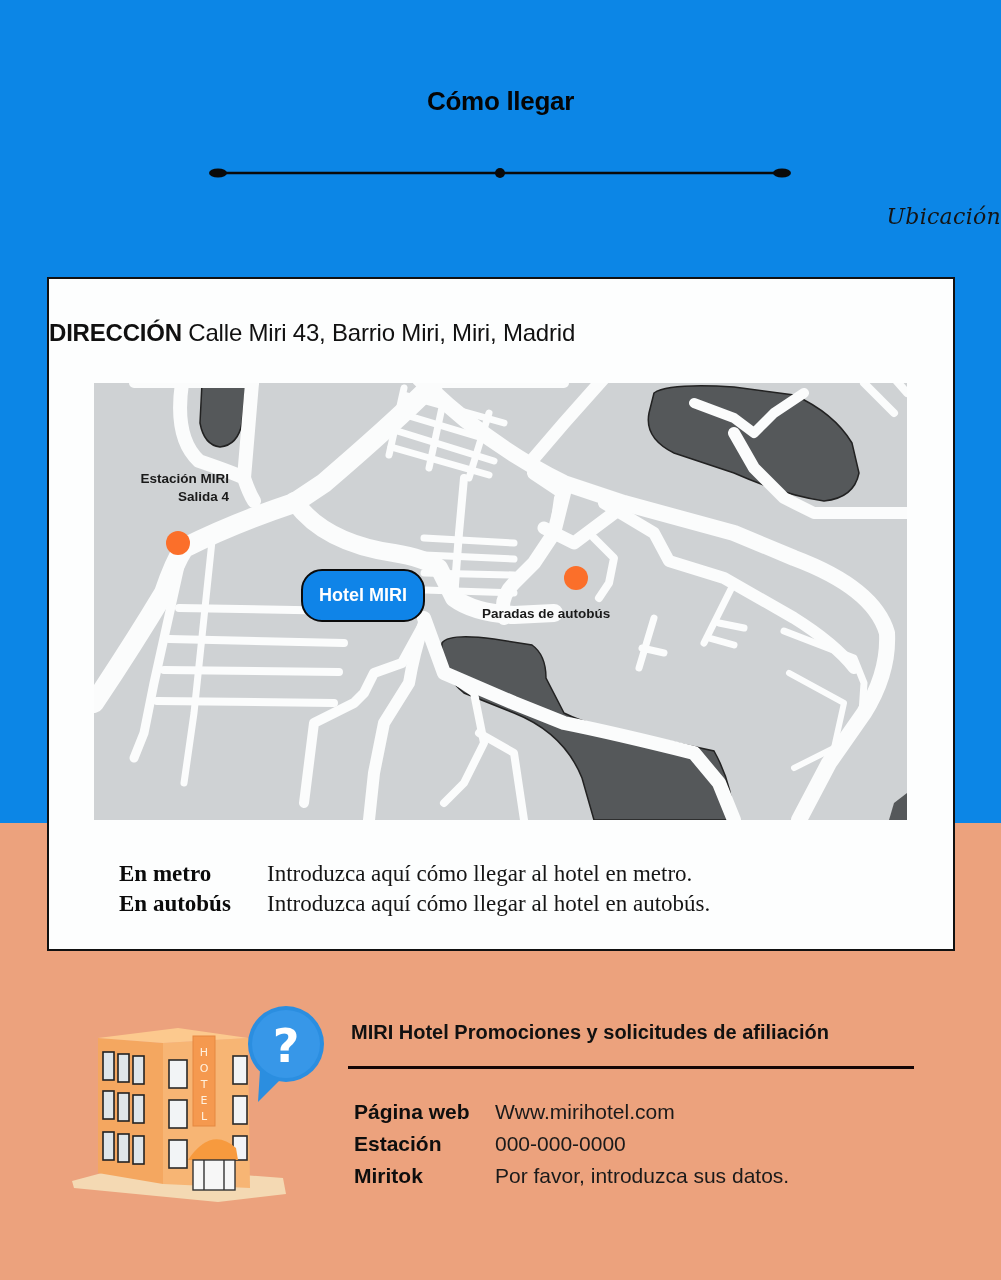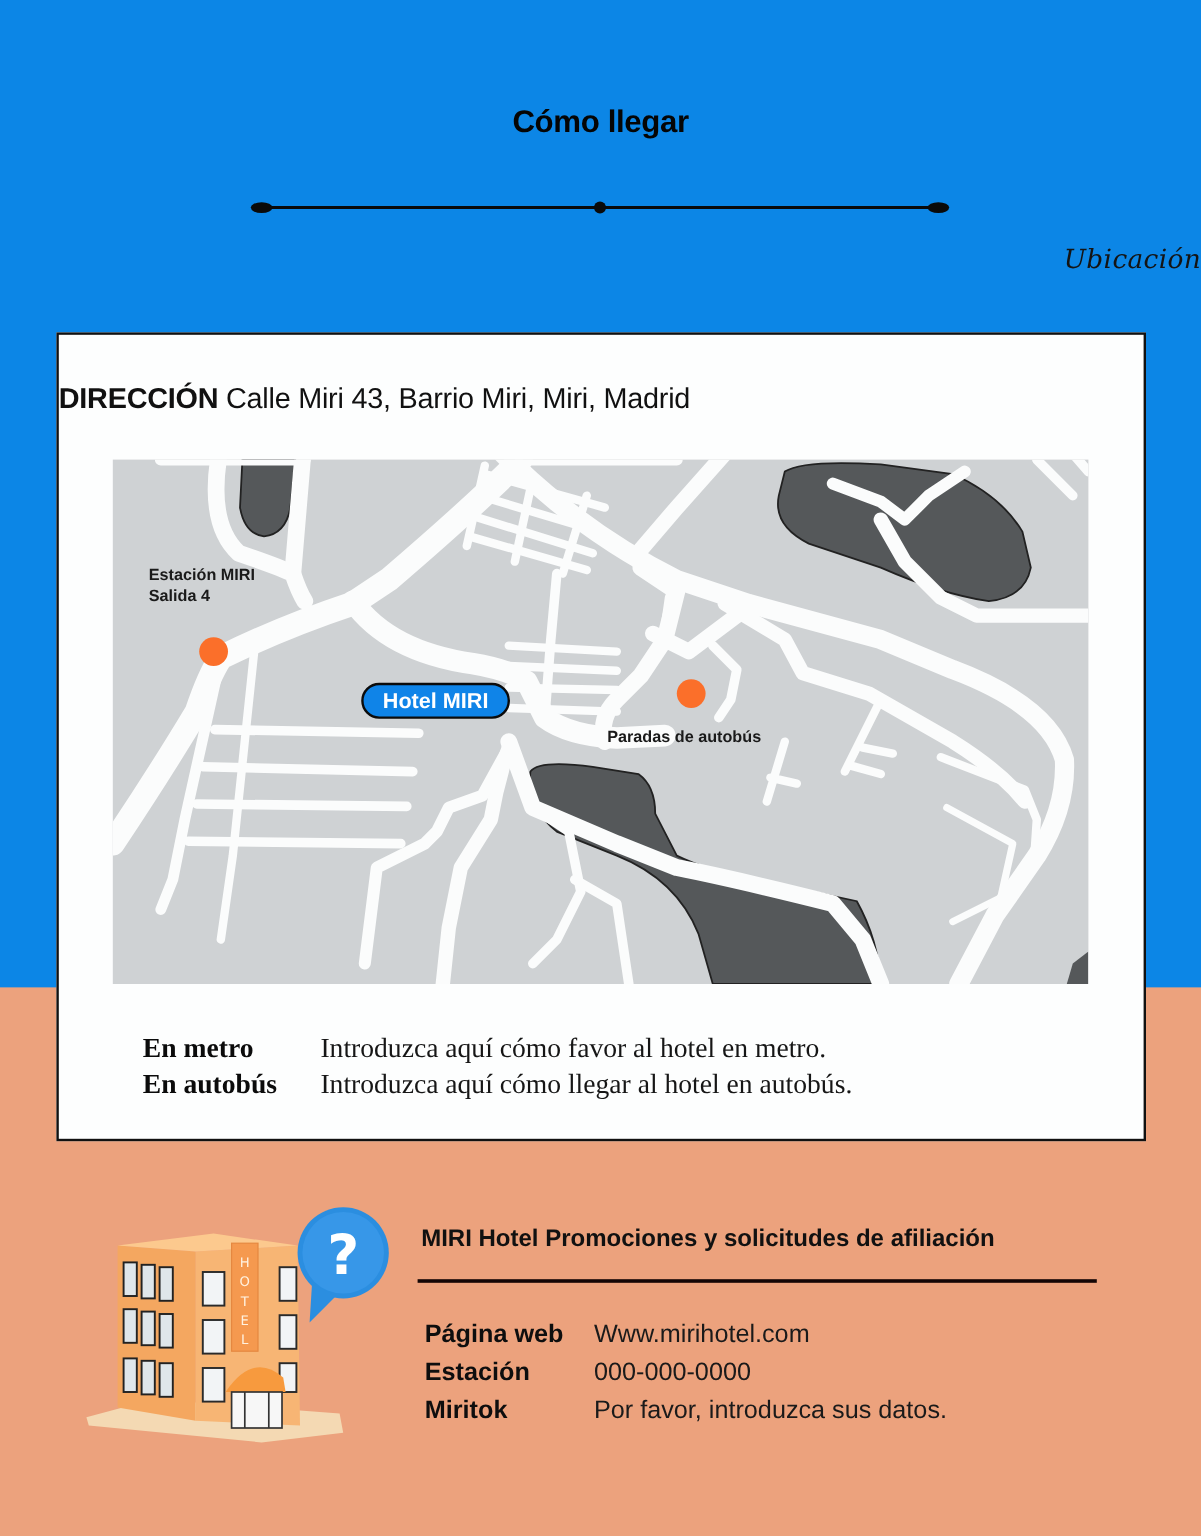--- a/index.html
+++ b/index.html
@@ -40,28 +40,28 @@
       font-size: 24px; color: #111; letter-spacing: -0.2px;
     }
     .address .lbl { font-weight: 700; }
     .map {
       position: absolute; left: 45px; top: 104px; width: 813px; height: 437px;
       background: #cfd2d4; overflow: hidden;
     }
     .map svg { position: absolute; left: 0; top: 0; }
     .map-label {
       position: absolute; font-size: 13.5px; font-weight: 700; color: #1a1a1a;
-      text-align: left; line-height: 18px;
+      text-align: right; line-height: 18px;
     }
     .pin {
       position: absolute; width: 24px; height: 24px; border-radius: 50%;
       background: #fb6f2a;
     }
     .hotel-badge {
-      position: absolute; left: 207px; top: 186px; width: 124px; height: 30px;
+      position: absolute; left: 207px; top: 186px; width: 124px; height: 53px;
       background: #0f84e8; border: 2.5px solid #0b0b0b; border-radius: 21px;
       color: #fff; font-weight: 700; font-size: 18px;
       display: flex; align-items: center; justify-content: center;
     }
     .directions {
       position: absolute; left: 70px; top: 580px; font-size: 23px; line-height: 30px;
     }
     .directions .row { display: flex; font-family: Liberation Serif, serif; }
     .directions .k { width: 148px; font-weight: 700; }
     .directions .v { color: #161616; }
@@ -209,29 +209,29 @@
       </g>
     </svg>
 
     <div class="map-label" style="left: 30px; top: 87px; width: 105px;">
       <div>Estación MIRI</div>
       <div>Salida 4</div>
     </div>
     <div class="pin" style="left: 72px; top: 148px;"></div>
 
     <div class="pin" style="left: 470px; top: 183px;"></div>
-    <div class="map-label" style="left: 412px; top: 222px; width: 140px; text-align: left;">Paradas de autobús</div>
+    <div class="map-label" style="left: 388px; top: 222px; width: 140px; text-align: left;">Paradas de autobús</div>
 
     <div class="hotel-badge">Hotel MIRI</div>
   </div>
 
   <div class="directions">
     <div class="row">
       <span class="k">En metro</span>
-      <span class="v">Introduzca aquí cómo favor al hotel en metro.</span>
+      <span class="v">Introduzca aquí cómo llegar al hotel en metro.</span>
     </div>
     <div class="row">
       <span class="k">En autobús</span>
       <span class="v">Introduzca aquí cómo llegar al hotel en autobús.</span>
     </div>
   </div>
 </div>
 
 <svg class="illustration" viewBox="0 0 262 210" width="262" height="210">
 

